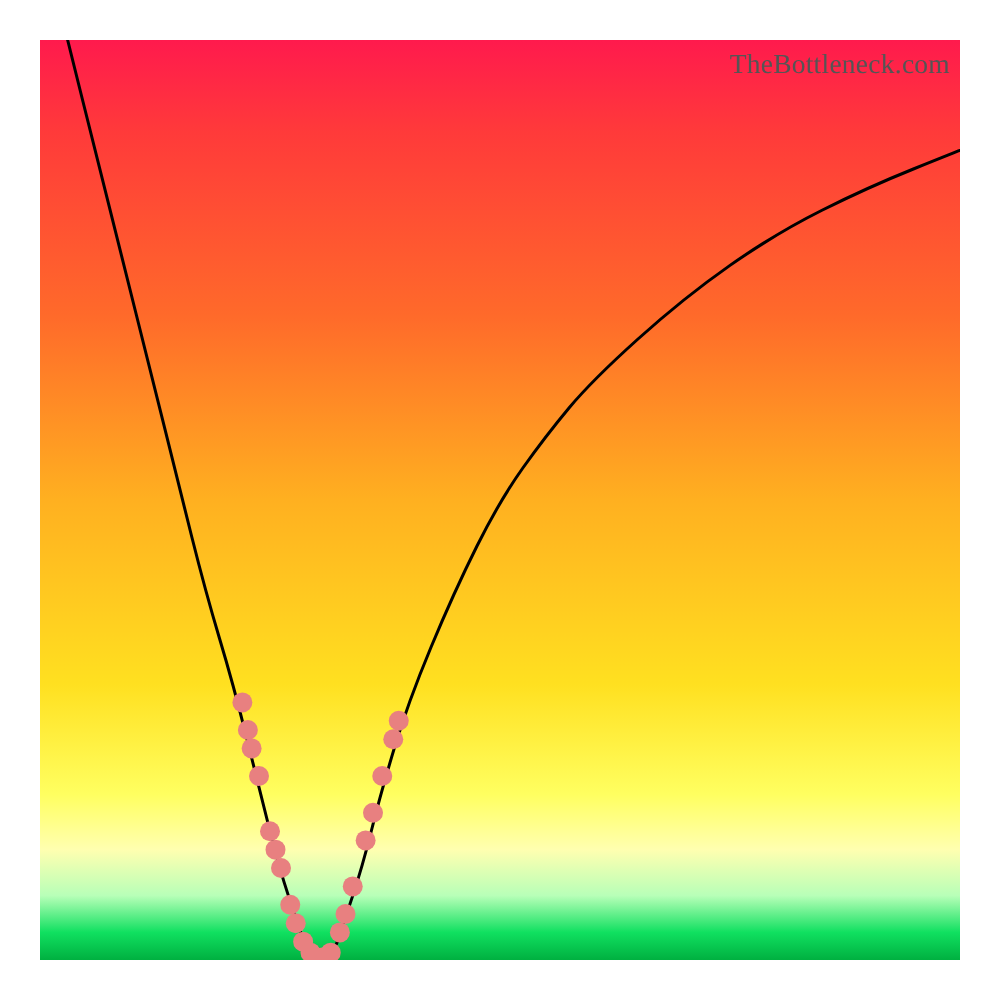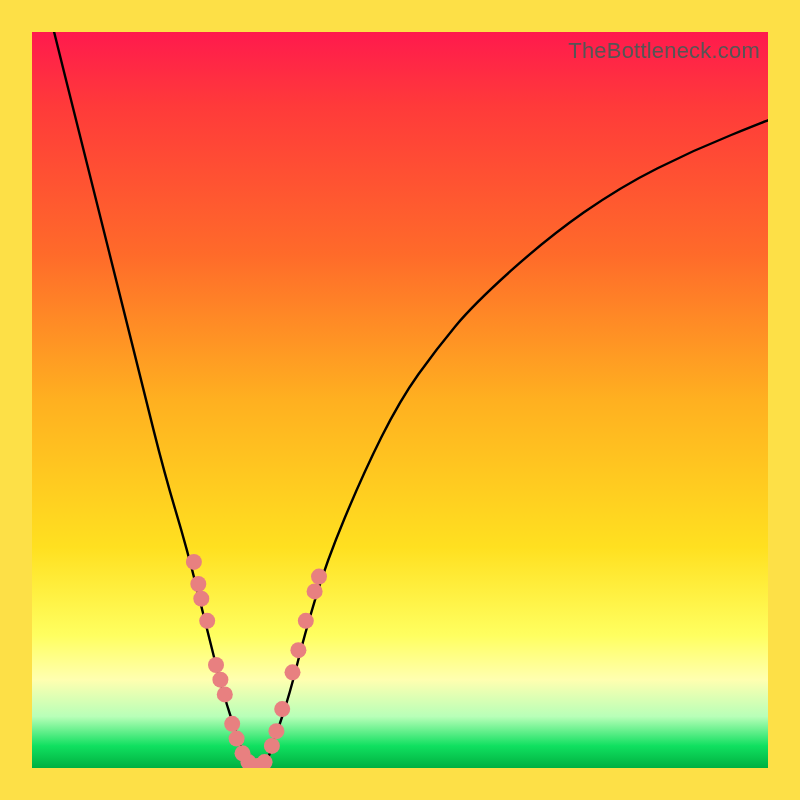--- a/index.html
+++ b/index.html
@@ -8,21 +8,22 @@
     width: 800px;
     height: 800px;
     overflow: hidden;
     background: #000;
     font-family: Arial, Helvetica, sans-serif;
   }
   .frame {
     position: relative;
     width: 800px;
     height: 800px;
-    background: #fde047;
+    background: #ffffff;
+    font-family: Liberation Serif, serif;
   }
   .plot-area {
     position: absolute;
     left: 32px;
     top: 32px;
     width: 736px;
     height: 736px;
     background: linear-gradient(
       to bottom,
       #ff1a4d 0%,

